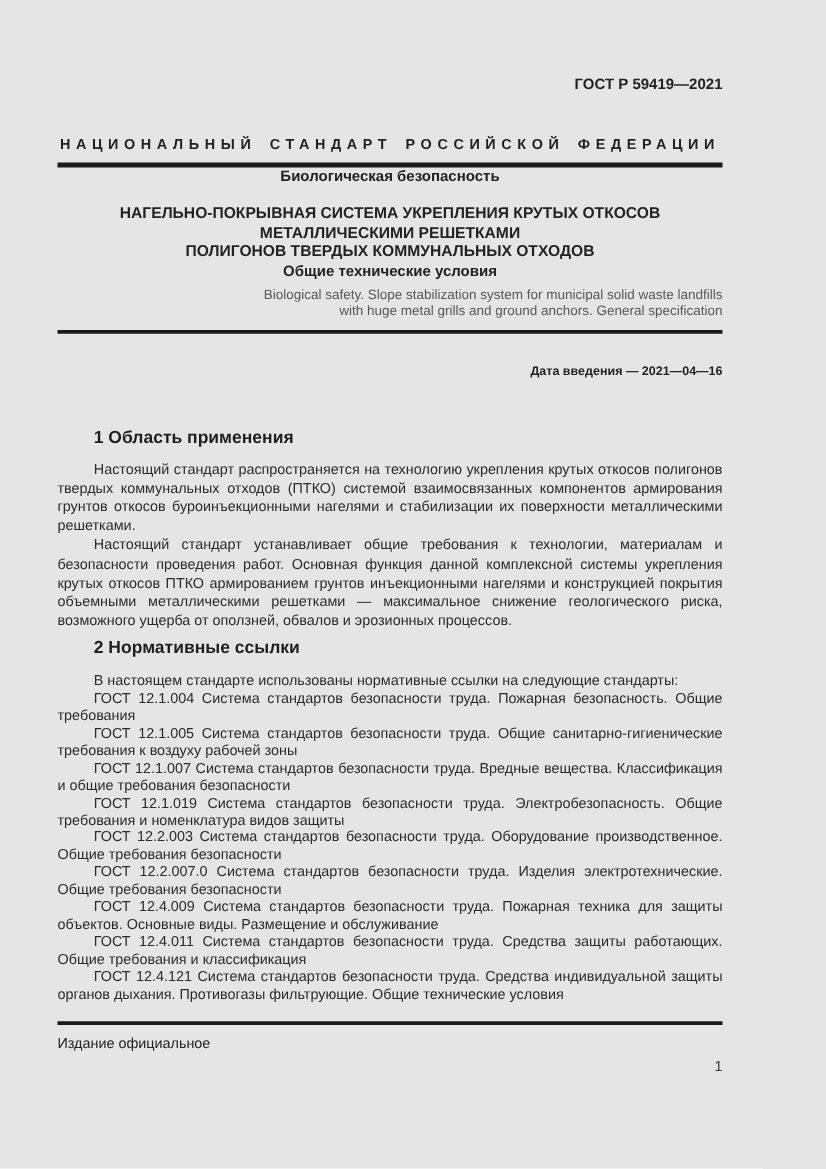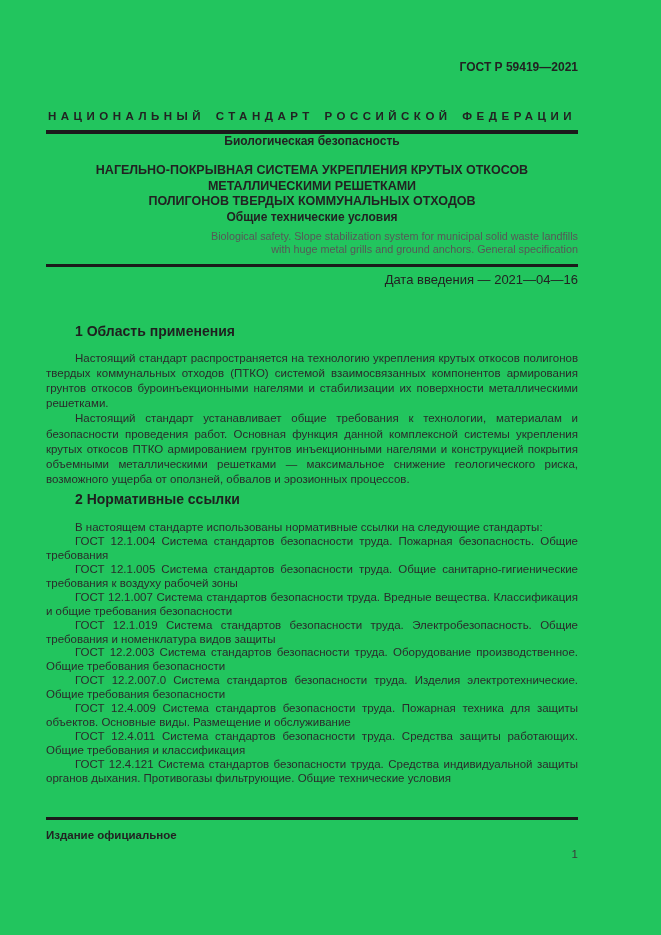--- a/index.html
+++ b/index.html
@@ -1,20 +1,20 @@
 <!DOCTYPE html>
 <html lang="ru"><head>
 <meta charset="utf-8">
 <style>
   html, body { margin: 0; padding: 0; background: #ffffff; }
   .page {
     position: relative;
     width: 661px;
     height: 935px;
-    background: #22c55e;
+    background: #e5e5e5;
     box-sizing: border-box;
     padding: 60px 83px 0 46px;
     font-family: "Liberation Sans", "DejaVu Sans", sans-serif;
     color: #2b2b2b;
     overflow: hidden;
   }
   .doc-number {
     text-align: right;
     font-weight: bold;
     font-size: 12px;
@@ -58,24 +58,24 @@
     color: #222222;
   }
   .title-en {
     margin-top: 5px;
     text-align: right;
     font-size: 10.8px;
     line-height: 13.5px;
     color: #575757;
   }
   .date-line {
-    margin-top: 6px;
+    margin-top: 24px;
     text-align: right;
-    font-weight: normal;
-    font-size: 13px;
+    font-weight: bold;
+    font-size: 10px;
     line-height: 14px;
     color: #222222;
   }
   .sec-h {
     margin: 36px 0 0 0;
     padding-left: 29px;
     font-size: 14px;
     line-height: 17px;
     font-weight: bold;
     color: #1f1f1f;
@@ -111,21 +111,21 @@
     left: 46px;
     right: 83px;
     top: 817px;
     height: 3px;
     background: #1b1b1b;
   }
   .official {
     position: absolute;
     left: 46px;
     top: 829px;
-    font-weight: bold;
+    font-weight: normal;
     font-size: 11.5px;
     color: #222222;
   }
   .page-num {
     position: absolute;
     right: 83px;
     top: 848px;
     font-size: 11.5px;
     color: #3a3a3a;
   }

